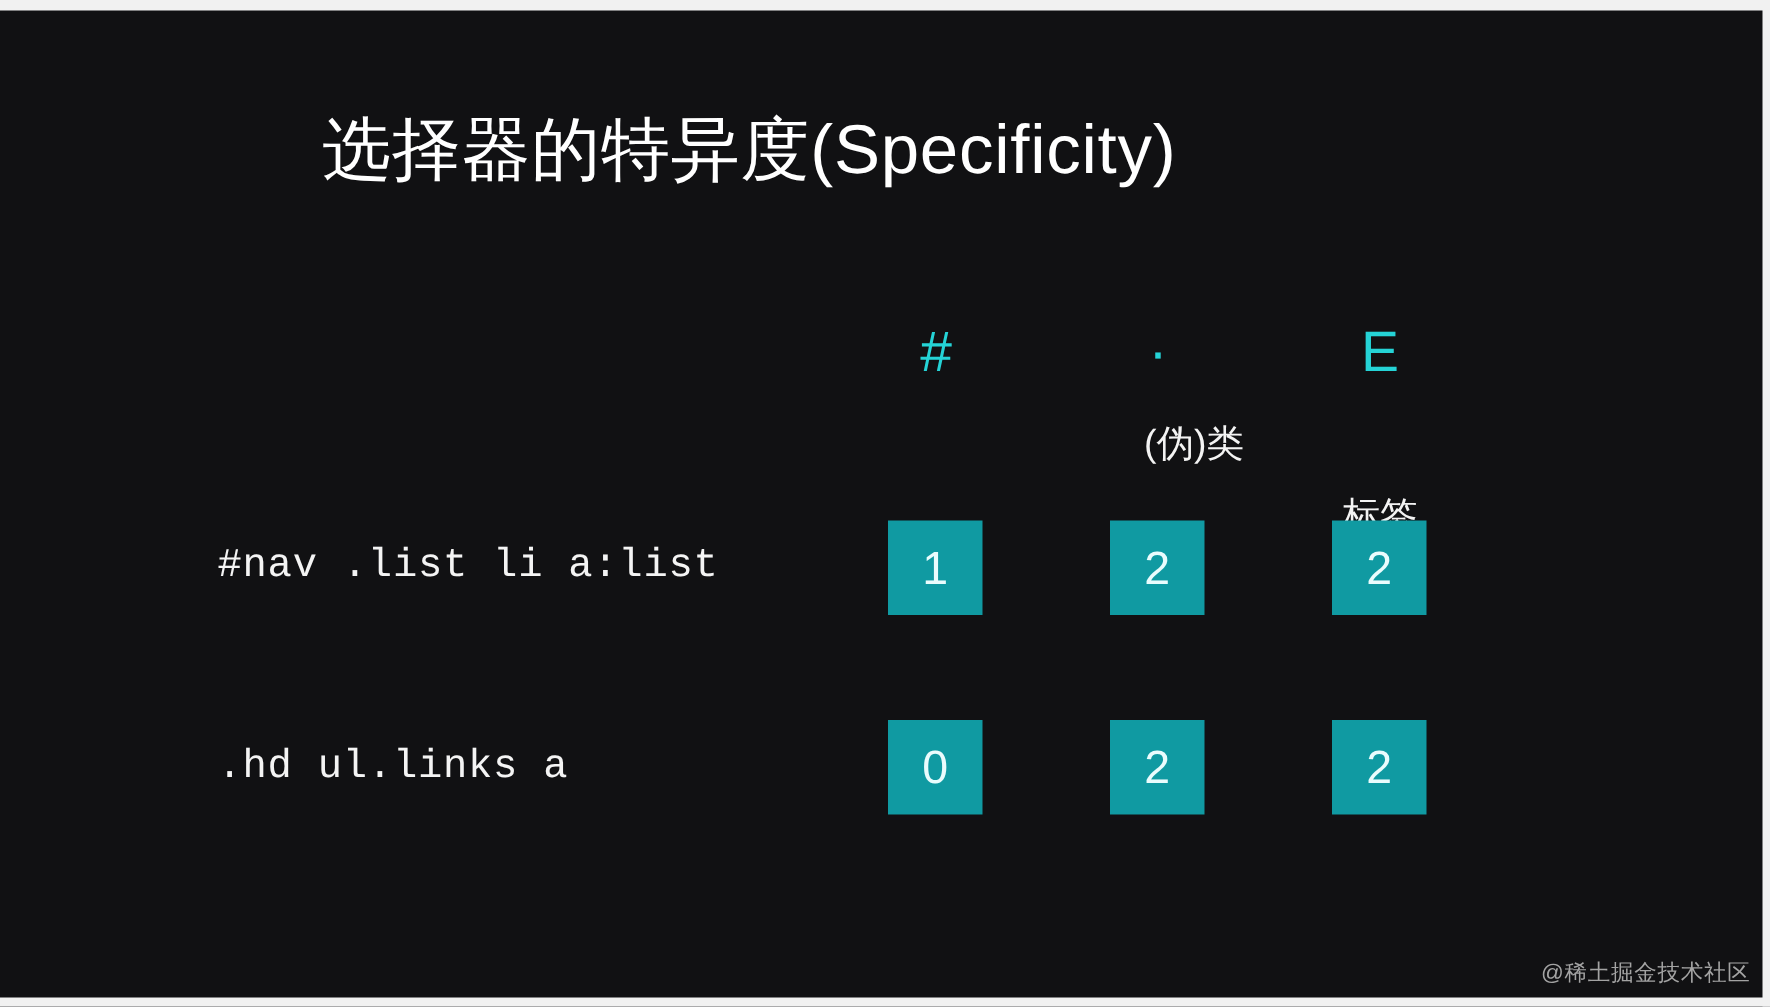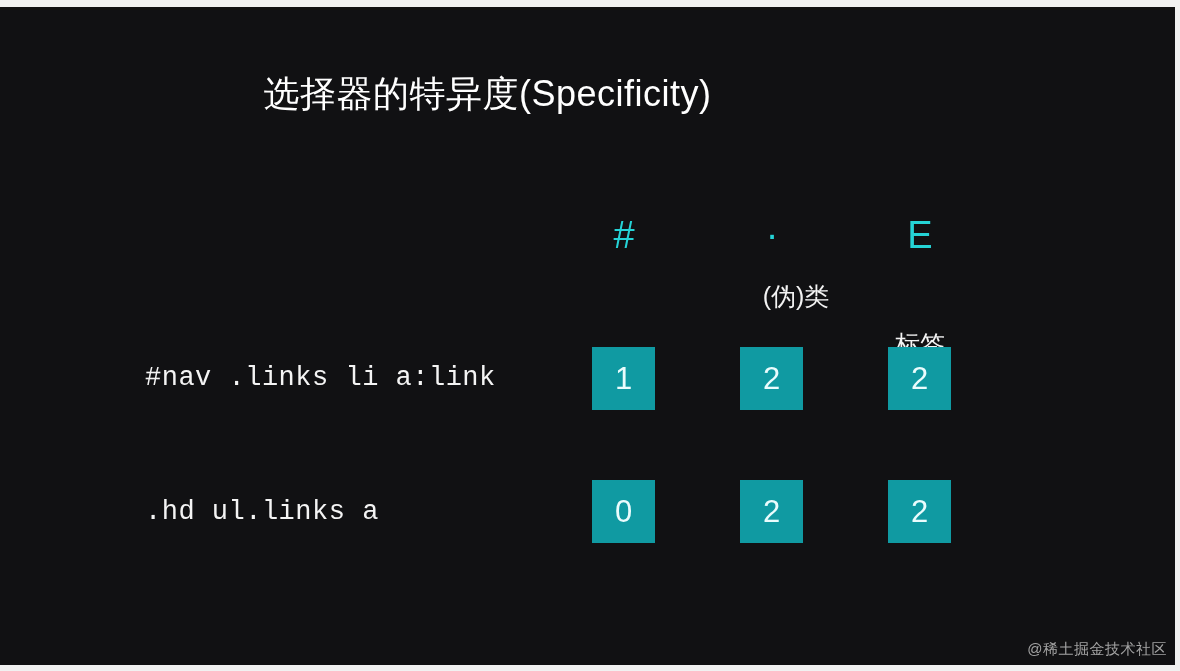--- a/index.html
+++ b/index.html
@@ -29,26 +29,27 @@
   }
 
   
   #slide-title {
     position: absolute;
     left: 0;
     top: 66px;
     width: 975px;
     text-align: center;
     color: #ffffff;
-    font-size: 36px;
+    font-size: 46px;
     line-height: 1.15;
     font-weight: 400;
     letter-spacing: 0.5px;
     white-space: nowrap;
     font-family: "Liberation Sans", "DejaVu Sans", sans-serif;
+    padding-left: 12px;
   }
 
   
   .col-sym {
     position: absolute;
     width: 64px;
     text-align: center;
     color: #25d3d6;
     font-size: 38px;
     line-height: 40px;
@@ -127,21 +128,21 @@
 
   <div id="slide-title">选择器的特异度(Specificity)</div>
 
   <div class="col-sym c0">#</div>
   <div class="col-sym dot c1">·</div>
   <div class="col-sym c2">E</div>
 
   <div class="col-label c1">(伪)类</div>
   <div class="col-label c2">标签</div>
 
-  <div class="row-selector r0">#nav .links li a:link</div>
+  <div class="row-selector r0">#nav .list li a:list</div>
   <div class="score-box r0 c0">1</div>
   <div class="score-box r0 c1">2</div>
   <div class="score-box r0 c2">2</div>
 
   <div class="row-selector r1">.hd ul.links a</div>
   <div class="score-box r1 c0">0</div>
   <div class="score-box r1 c1">2</div>
   <div class="score-box r1 c2">2</div>
 
   <div id="watermark">@稀土掘金技术社区</div>

